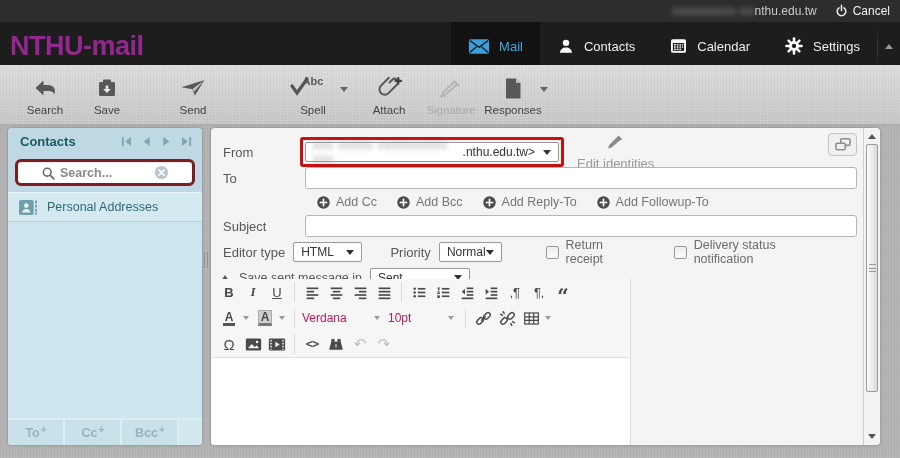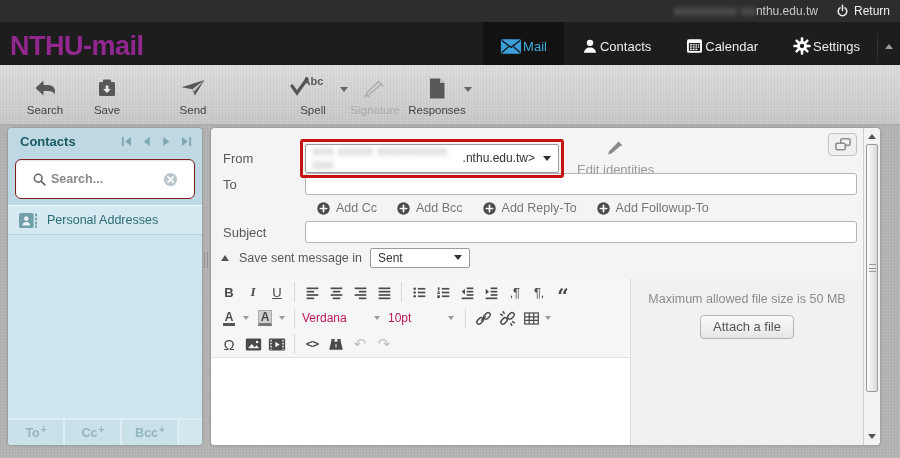--- a/index.html
+++ b/index.html
@@ -23,21 +23,21 @@
   #userbar .email { font-size:12px; color:#c9c9c9; display:flex; align-items:center; }
   .redacted { filter: blur(2.6px); color:#9a9a9a; letter-spacing:1px; }
   #logout { display:flex; align-items:center; gap:5px; color:#f0f0f0; font-size:12px; cursor:pointer; }
 
   
   #headerbar { position:absolute; top:22px; left:0; width:100%; height:48px;
     background:#1d1d1d; display:flex; align-items:stretch; }
   #logo { font-size:27px; font-weight:bold; color:#92278f; letter-spacing:-0.5px;
     align-self:center; padding-left:10px; flex:1 1 auto; }
   #tabs { display:flex; align-items:stretch; }
-  .tab { display:flex; align-items:center; gap:1px; padding:0 17px; color:#ededed;
+  .tab { display:flex; align-items:center; gap:9px; padding:0 17px; color:#ededed;
     font-size:13px; cursor:pointer; }
   .tab.active { background:#121212; color:#41a8dc; }
   .hdr-divider { width:1px; background:linear-gradient(#1d1d1d,#3a3a3a,#1d1d1d); margin:4px 0; }
   .hdr-collapse { width:22px; display:flex; align-items:center; justify-content:center; cursor:pointer; }
   .tri-up-sm { width:0; height:0; border-left:4px solid transparent; border-right:4px solid transparent; border-bottom:5px solid #9a9a9a; }
 
   
   #toolbar { position:absolute; top:65px; left:0; width:100%; height:60px;
     background:
       repeating-linear-gradient(0deg, rgba(255,255,255,.07) 0 1px, transparent 1px 3px),
@@ -61,22 +61,22 @@
 
   
   #sidebar { position:absolute; left:8px; top:128px; width:194px; height:317px;
     background:#cde5ed; border-radius:4px; overflow:hidden; display:flex; flex-direction:column;
     box-shadow:0 0 3px rgba(0,0,0,.3); }
   .sb-header { height:27px; background:#bed9e3; display:flex; align-items:center; flex:0 0 auto; }
   .sb-title { font-size:13px; font-weight:bold; color:#1c5a66; padding-left:12px; flex:1; }
   .sb-pager { display:flex; gap:9px; padding-right:10px; color:#7fa7b3; }
   .sb-pager span { cursor:pointer; display:flex; }
   .sb-search { padding:4px 7px 6px 7px; background:#bed9e3; flex:0 0 auto; }
-  .sb-searchbox { background:#fff; border:1px solid #7f1d1d; border-radius:6px; height:40px;
-    display:flex; align-items:center; padding:0 16px; box-shadow:inset 0 1px 2px rgba(0,0,0,.12); }
+  .sb-searchbox { background:#fff; border:3px solid #7f1d1d; border-radius:6px; height:27px;
+    display:flex; align-items:center; padding:0 23px; box-shadow:inset 0 1px 2px rgba(0,0,0,.12); }
   .sb-searchbox input { border:none; outline:none; flex:1; font-size:12.5px; font-weight:600;
     color:#555; background:transparent; font-family:"Liberation Sans",sans-serif; min-width:0; }
   .sb-searchbox input::placeholder { color:#8a8a8a; opacity:1; }
   .sb-item { height:30px; background:#d5e9f0; border-top:1px solid #e9f4f8; border-bottom:1px solid #b2cfda;
     display:flex; align-items:center; gap:9px; padding-left:10px; cursor:pointer; flex:0 0 auto; }
   .sb-item-label { font-size:12.5px; color:#2e6b78; }
   .sb-body { flex:1 1 auto; background:#cde5ed; }
   .sb-footer { height:27px; display:flex; background:#dceef4; gap:2px; flex:0 0 auto; border-top:2px solid #dceef4; }
   .sb-fbtn { width:55px; background:#c9e2ea; display:flex; align-items:center; justify-content:center;
     font-size:12.5px; font-weight:bold; color:#93b5c0; cursor:default; }
@@ -104,26 +104,26 @@
   #sb-thumb .grips { position:absolute; top:50%; left:2px; width:7px; height:8px; margin-top:-4px;
     border-top:1px solid #999; border-bottom:1px solid #999; }
   #sb-thumb .grips:before { content:""; display:block; margin-top:3px; border-top:1px solid #999; }
 
   
   #popout { position:absolute; top:5px; right:23px; width:29px; height:23px;
     border:1px solid #c2c2c2; border-radius:4px; display:flex; align-items:center; justify-content:center;
     cursor:pointer; background:#f0f0f0; }
 
   
-  #form { position:absolute; top:8px; left:0; right:17px; padding:9px 0 0 12px; }
+  #form { position:absolute; top:2px; left:0; right:17px; padding:9px 0 0 12px; }
   .frow { display:flex; align-items:center; }
   .flabel { width:82px; font-size:13px; color:#585858; flex:0 0 auto; }
   .r-from { height:26px; }
   .fromwrap { position:relative; }
-  .selectbox { background:#fff; border:1px solid #999; border-radius:2px; height:29px;
+  .selectbox { background:#fff; border:1px solid #999; border-radius:2px; height:20px;
     display:flex; align-items:center; font-size:12px; color:#333; padding:0 7px; cursor:pointer; }
   .selectbox .caret { width:0; height:0; border-left:4px solid transparent; border-right:4px solid transparent;
     border-top:5px solid #333; margin-left:auto; }
   #from-select { width:254px; }
   #from-select .caret { margin-left:8px; }
   .redbox { position:absolute; top:-5px; left:-5px; right:-5px; bottom:-5px;
     border:3px solid #c41212; border-radius:3px; pointer-events:none; }
   .editident { display:flex; align-items:center; gap:7px; margin-left:18px; color:#9a9a9a;
     font-size:13px; cursor:pointer;flex-direction:column; }
   .r-to, .r-subject { height:26px; }
@@ -186,21 +186,21 @@
       </span>
     <span id="logout">
       <span>
         <svg width="13" height="14" viewBox="0 0 16 17">
             <g stroke="#ededed" stroke-width="1.9" fill="none" stroke-linecap="round">
               <path d="M4.96 4.7A5.3 5.3 0 1 0 11.04 4.7"></path>
               <path d="M8 1.6v6.2"></path>
             </g>
           </svg>
       </span>
-      <span>Return</span>
+      <span>Cancel</span>
     </span>
   </div>
 
   <div id="headerbar">
     <div id="logo">NTHU-mail</div>
     <nav id="tabs">
       <div class="tab active">
         <span>
           <svg width="22" height="17" viewBox="0 0 24 18">
               <rect x="1" y="1" width="22" height="16" rx="2" fill="#3ba0d8"></rect>
@@ -297,20 +297,33 @@
     <div class="tbtn" id="tb-spell">
       <div class="ticonbox spellwrap">
         <div class="abc">Abc</div>
         <svg width="24" height="22" viewBox="0 0 24 22">
             <path d="M6 11l5 7L21 4" stroke="#555" stroke-width="3.2" fill="none" stroke-linecap="round"></path>
           </svg>
       </div>
       <div class="tlabel">Spell</div>
       <span class="caret-d"></span>
     </div>
+    <div class="tbtn" id="tb-attach">
+      <div class="ticonbox">
+        <svg width="26" height="24" viewBox="0 0 26 24">
+            <g stroke="currentColor" stroke-width="2" fill="none" stroke-linecap="round">
+              <path d="M13.5 6.5l2.8-2.8a3.4 3.4 0 0 1 4.8 4.8l-8.6 8.6a5.3 5.3 0 0 1-7.5-7.5l7.8-7.8"></path>
+            </g>
+            <g stroke="#3f3f3f" stroke-width="2.2" stroke-linecap="round">
+              <path d="M22.3 2.2v5.4M19.6 4.9H25"></path>
+            </g>
+          </svg>
+      </div>
+      <div class="tlabel">Attach</div>
+    </div>
     <div class="tbtn disabled" id="tb-signature">
       <div class="ticonbox">
         <svg width="26" height="22" viewBox="0 0 26 22">
             <g stroke="currentColor" stroke-width="1.8" fill="none" stroke-linecap="round">
               <path d="M16.5 4.5l4 4M7.5 17.5l-3.3 1 1-3.3L16.5 4.5l2.6 2.6z"></path>
               <path d="M2.5 19.5c1.8-1.6 3.2-1.4 4 0"></path>
             </g>
           </svg>
       </div>
       <div class="tlabel">Signature</div>
@@ -479,20 +492,36 @@
             </svg>
           <span>Add Followup-To</span>
         </span>
       </div>
 
       <div class="frow r-subject">
         <span class="flabel">Subject</span>
         <input class="ftext" type="text" style="">
       </div>
 
+      <div class="frow r-options">
+        <span class="flabel">Editor type</span>
+        <span class="selectbox" id="sel-editor">
+          <span>HTML</span>
+          <span class="caret"></span>
+        </span>
+        <span class="flabel">Priority</span>
+        <span class="selectbox" id="sel-priority">
+          <span>Normal</span>
+          <span class="caret"></span>
+        </span>
+        <span class="chk"></span>
+        <span class="chklabel">Return receipt</span>
+        <span class="chk"></span>
+        <span class="chklabel">Delivery status notification</span>
+      </div>
 
       <div class="frow r-savesent">
         <span class="collapse-arrow"></span>
         <span>Save sent message in</span>
         <span class="selectbox" id="sel-savesent">
           <span>Sent</span>
           <span class="caret"></span>
         </span>
       </div>
     </div>
@@ -663,24 +692,20 @@
                 <path d="M11.8 2h4v2.6l2.7 10.9H9.8l2-10.9z"></path>
                 <rect x="8" y="5.5" width="4" height="3.5"></rect>
               </svg>
             </span>
           <span class="mce-btn glyph-arrow disabled">↶</span>
           <span class="mce-btn glyph-arrow disabled">↷</span>
         </div>
         <div id="compose-body"></div>
       </div>
 
-      <div id="attach-col">
-        <div id="attach-note">Maximum allowed file size is 50 MB</div>
-        <button id="attach-btn">Attach a file</button>
-      </div>
     </div>
 
     <div id="scrollbar">
       <div class="sb-arrow up">
           <span class="tri-up"></span>
         </div>
       <div id="sb-thumb">
           <div class="grips"></div>
         </div>
       <div class="sb-arrow down">

